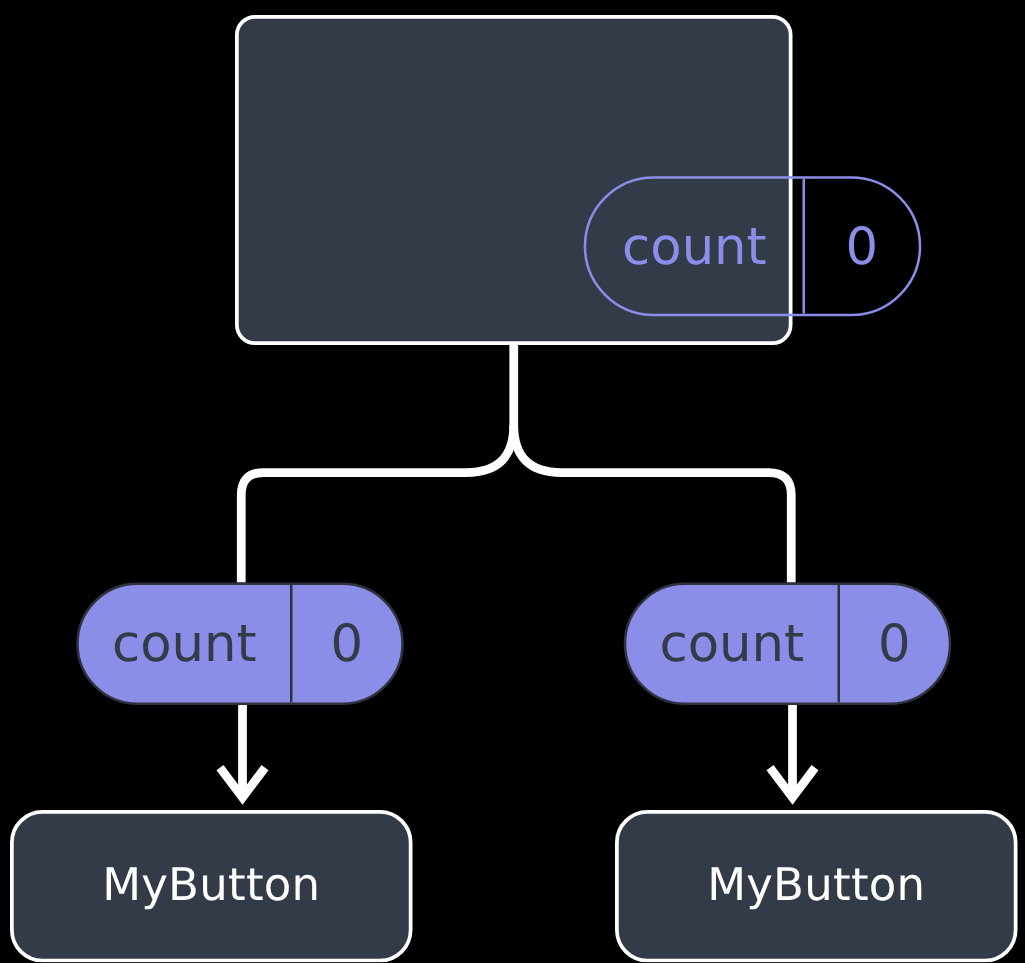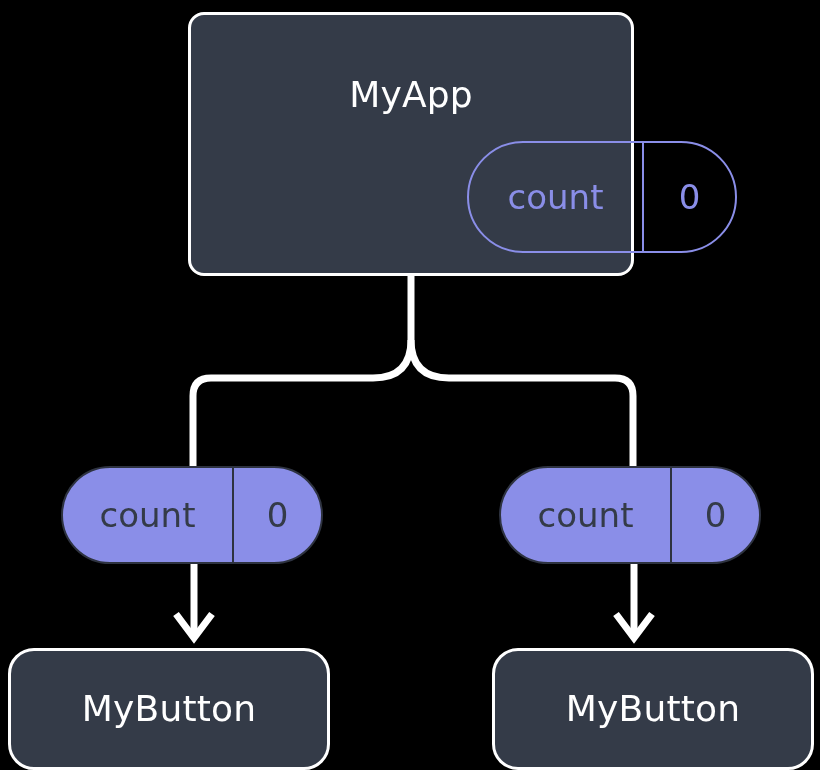--- a/index.html
+++ b/index.html
@@ -79,21 +79,21 @@
     box-sizing: border-box;
     display: flex;
     align-items: stretch;
     border-radius: 999px;
     overflow: hidden;
   }
   .pill-key, .pill-val {
     display: flex;
     align-items: center;
     justify-content: center;
-    font-size: 34px;
+    font-size: 41px;
     line-height: 1;
     white-space: nowrap;
   }
 
   
   .pill.outlined {
     border: 2px solid #8a8ee8;
     background: transparent;
   }
   .pill.outlined .pill-key,
@@ -158,21 +158,20 @@
     <path d="M 411 340 Q 411 378 449 378 L 615 378 Q 633 378 633 396 L 633 466" fill="none" stroke="#ffffff" stroke-width="7" stroke-linecap="butt" stroke-linejoin="round"></path>
 
     <path d="M 194 564 L 194 636" fill="none" stroke="#ffffff" stroke-width="7" stroke-linecap="butt"></path>
     <path d="M 176 614 L 194 638 L 212 614" fill="none" stroke="#ffffff" stroke-width="7" stroke-linecap="butt" stroke-linejoin="miter"></path>
 
     <path d="M 634 564 L 634 636" fill="none" stroke="#ffffff" stroke-width="7" stroke-linecap="butt"></path>
     <path d="M 616 614 L 634 638 L 652 614" fill="none" stroke="#ffffff" stroke-width="7" stroke-linecap="butt" stroke-linejoin="miter"></path>
   </svg>
 
   <div class="comp-box" id="node-myapp">
-    <div class="comp-title">MyApp</div>
 
     <div class="pill outlined" id="pill-myapp-count">
       <div class="pill-key">count</div>
       <div class="pill-val">0</div>
     </div>
   </div>
 
   <div class="pill filled" id="pill-left-count">
     <div class="pill-key">count</div>
     <div class="pill-val">0</div>

